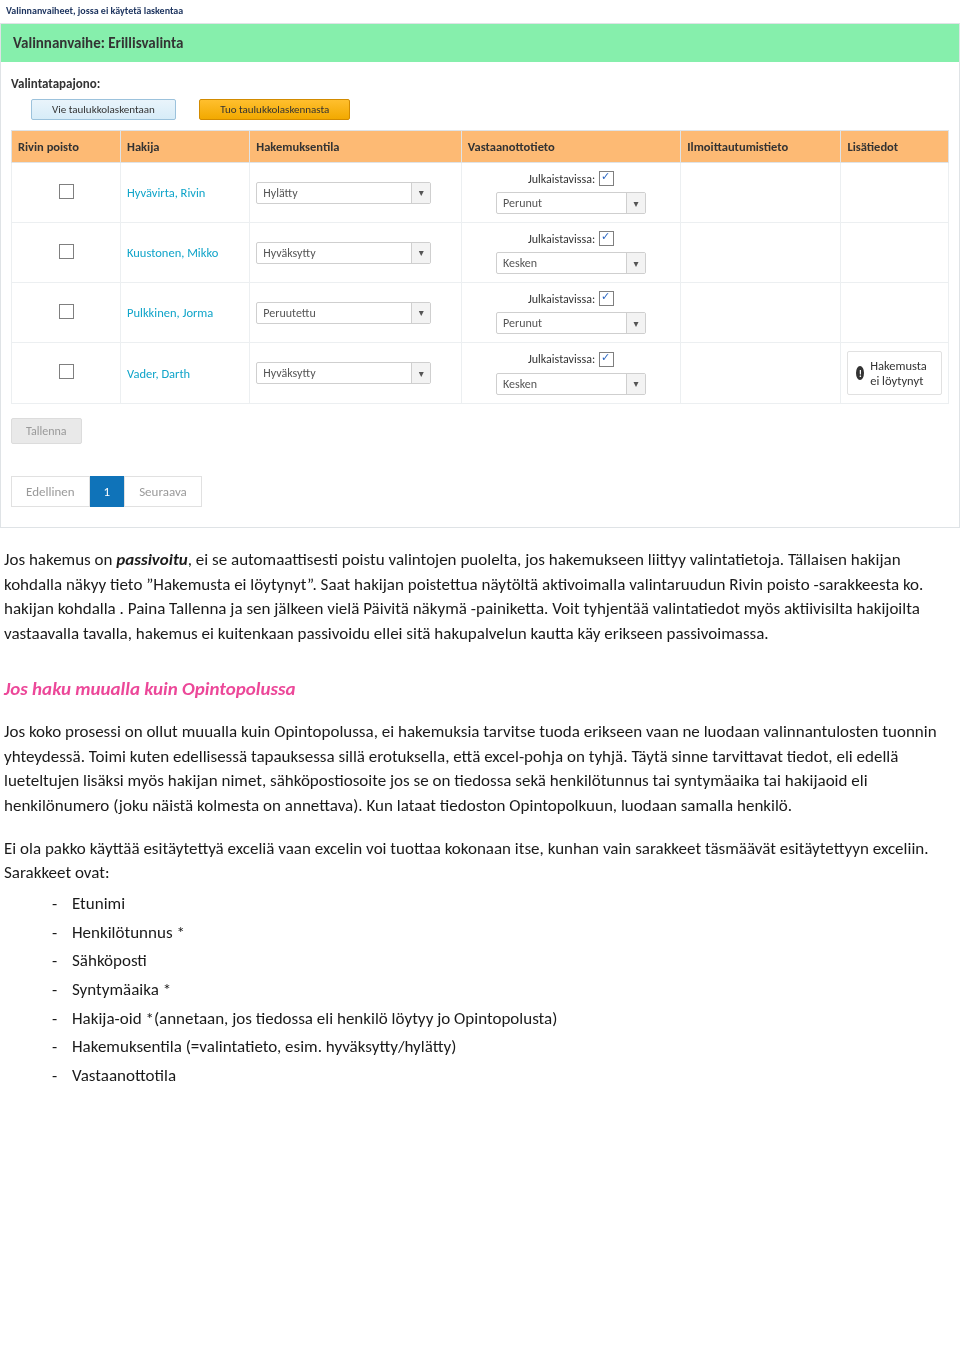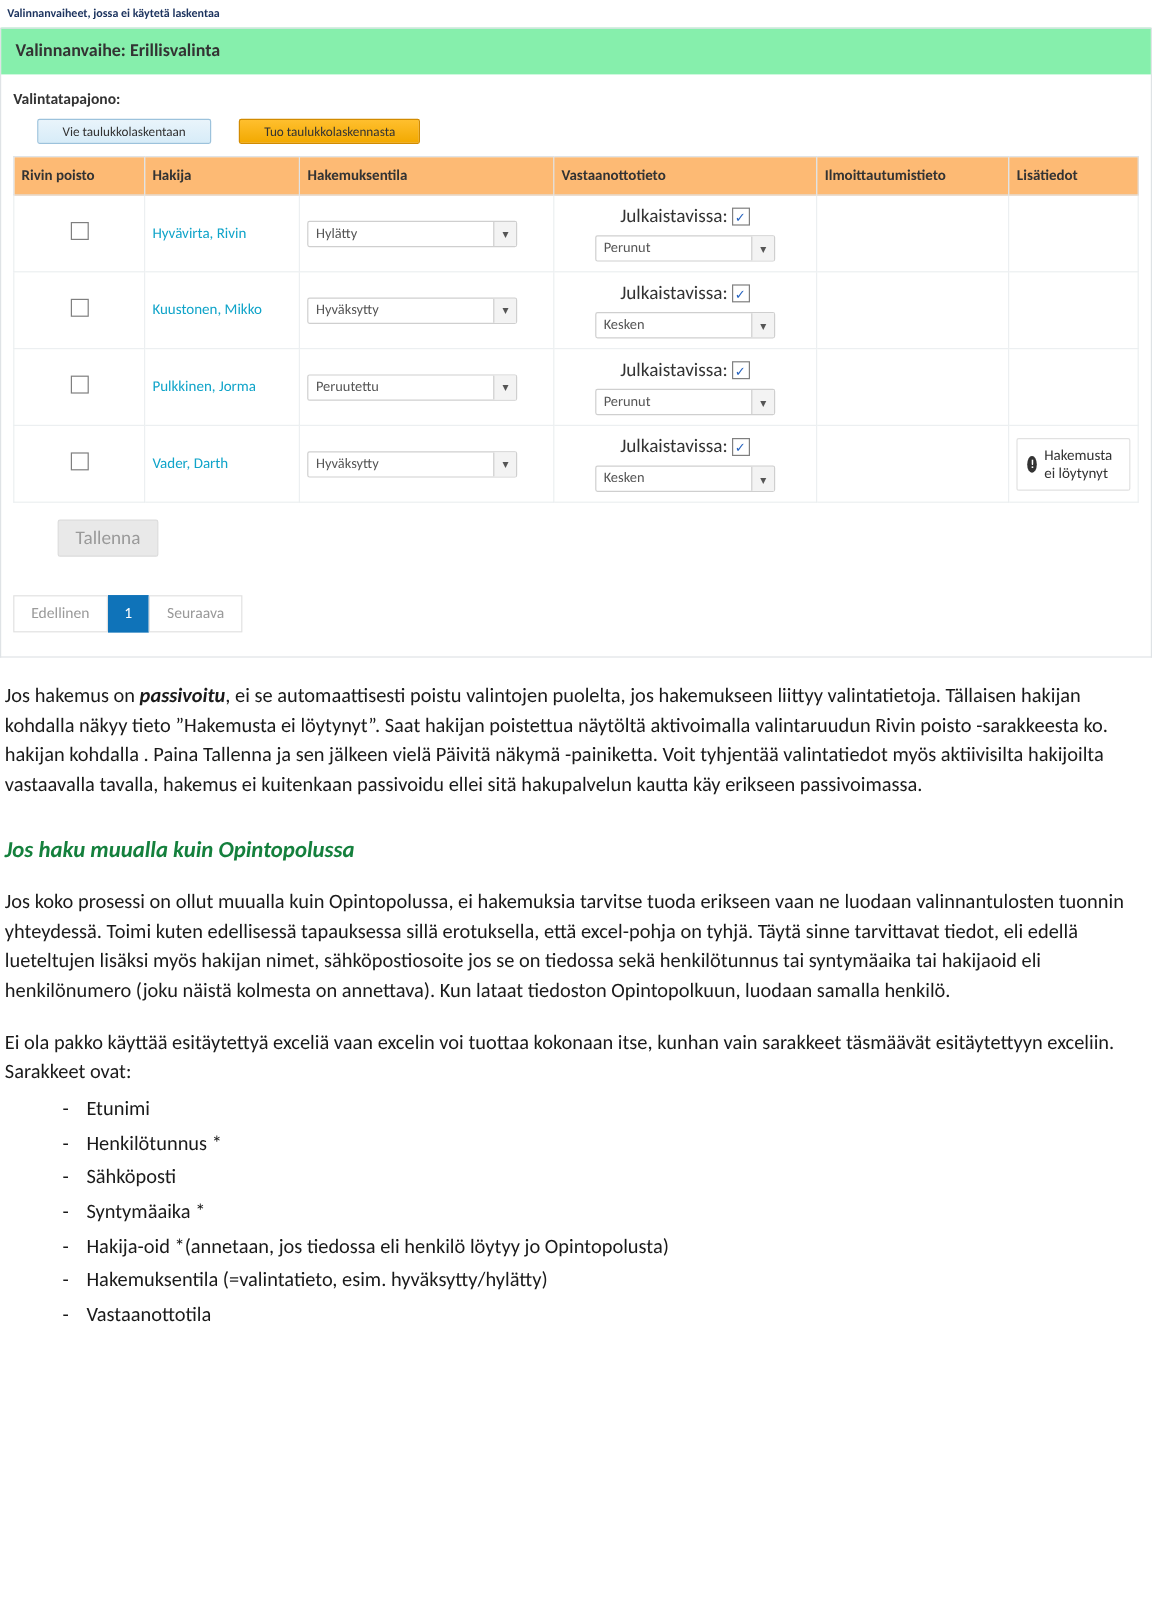--- a/index.html
+++ b/index.html
@@ -90,61 +90,60 @@
   .select .arrow {
     margin-left:auto;
     width:18px; height:100%;
     border-left:1px solid #cfcfcf;
     display:flex; align-items:center; justify-content:center;
     font-size:10px; color:#555;
     background:#f3f3f3;
   }
   .select.narrow { width:150px; }
   .stack { display:flex; flex-direction:column; gap:6px; align-items:center; }
-  .pub-row { font-size:16px; color:#333; display:flex; align-items:center; gap:4px;}
+  .pub-row { font-size:12px; color:#333; display:flex; align-items:center; gap:4px;}
   .info-badge {
     display:flex; align-items:center; gap:6px;
     border:1px solid #e1e1e1; border-radius:2px;
     padding:6px 8px; font-size:12.5px; color:#333;
     background:#fff;
   }
   .info-badge .icon {
     width:14px; height:14px; border-radius:50%;
     background:#333; color:#fff; font-size:10px;
     display:flex; align-items:center; justify-content:center;
     font-weight:bold;
   }
 
   .save-area { padding:14px 10px 18px; }
   .btn-save {
     display:inline-block;
     background:#e9e9e9; color:#9a9a9a;
     border:1px solid #dcdcdc;
-    font-size:16px; padding:5px 14px;
+    font-size:12px; padding:5px 14px;
     border-radius:2px;
-    margin-left:37px;
   }
 
   .pager { padding:14px 10px 20px; }
   .pager .seg {
     display:inline-block;
     border:1px solid #e1e1e1;
     font-size:13px; color:#9a9a9a;
     padding:7px 14px;
     background:#fff;
   }
   .pager .seg.mid { border-left:none; border-right:none; }
   .pager .seg.active { background:#0f73b9; color:#fff; border-color:#0f73b9; }
 
   
   .doc { padding:20px 4px 40px 4px; font-size:17px; line-height:1.45; color:#1a1a1a; }
   .doc p { margin:0 0 18px; }
   .doc .em { font-style:italic; font-weight:bold; }
   .doc h3 {
-    color:#15803d; font-style:italic; font-weight:bold;
+    color:#ec4899; font-style:italic; font-weight:bold;
     font-size:19px; margin:28px 0 18px;
   }
   ul.dashlist { list-style:none; padding:0 0 0 48px; margin:0; }
   ul.dashlist li { position:relative; padding-left:20px; margin:4px 0; }
   ul.dashlist li::before {
     content:"-"; position:absolute; left:0; color:#1a1a1a;
   }
 </style>
 </head>
 <body>

